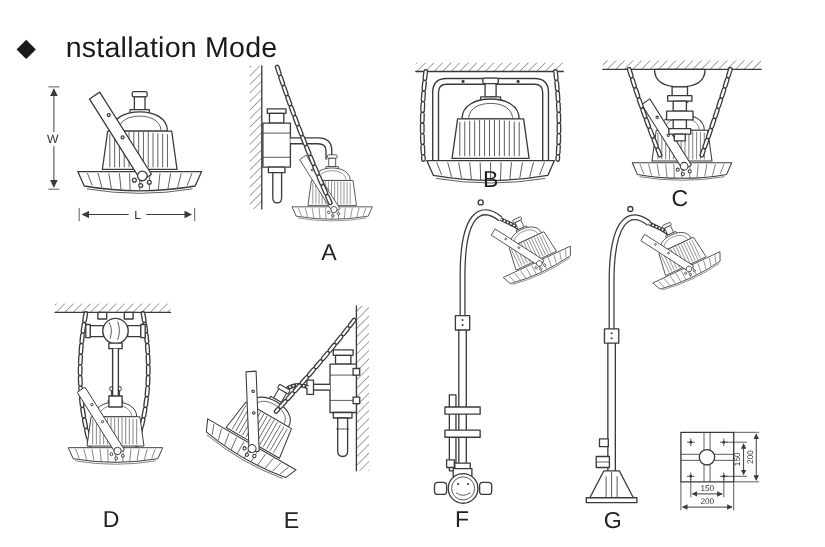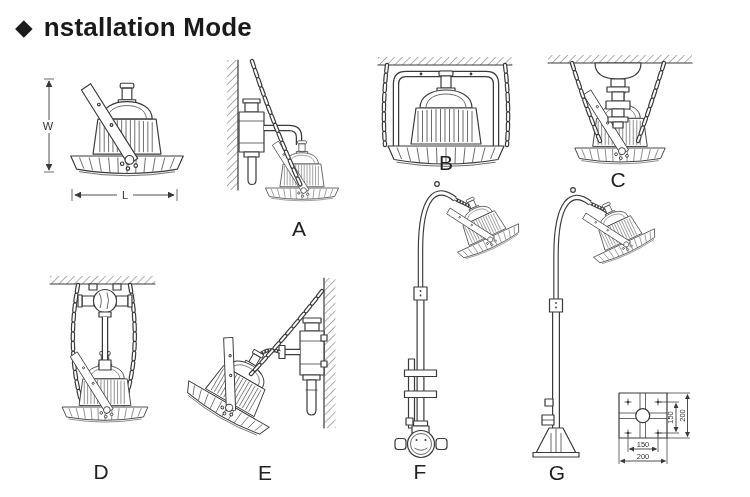--- a/index.html
+++ b/index.html
@@ -1,20 +1,20 @@
 <!DOCTYPE html>
 <html><head>
 <meta charset="utf-8">
 <style>
   html,body{margin:0;padding:0;background:#fff;}
   .page{position:relative;width:750px;height:497px;background:#ffffff;overflow:hidden;
         font-family:"Liberation Sans",sans-serif;}
   .header{position:absolute;left:15px;top:12px;display:flex;align-items:center;gap:11px;z-index:2;}
   .bullet{font-size:23px;line-height:1;color:#1a1a1a;}
-  .title{margin:0;font-size:26px;font-weight:700;color:#1a1a1a;letter-spacing:0.2px;}
+  .title{margin:16px;font-size:26px;font-weight:400;color:#1a1a1a;letter-spacing:0.2px;}
   svg.drawings{position:absolute;left:0;top:0;font-family:"Liberation Sans",sans-serif;}
   
   .fill{fill:#ffffff;stroke:#3a3a3a;stroke-width:1.2;stroke-linejoin:round;}
   .ln{fill:none;stroke:#3a3a3a;stroke-width:1.2;stroke-linejoin:round;stroke-linecap:round;}
   .thin{fill:none;stroke:#3a3a3a;stroke-width:0.75;}
   .dot{fill:#3a3a3a;stroke:none;}
   .pipe-o{fill:none;stroke:#3a3a3a;stroke-width:6.5;}
   .pipe-i{fill:none;stroke:#ffffff;stroke-width:4;}
   .pole-o{fill:none;stroke:#3a3a3a;stroke-width:8;}
   .pole-i{fill:none;stroke:#ffffff;stroke-width:5.6;}

